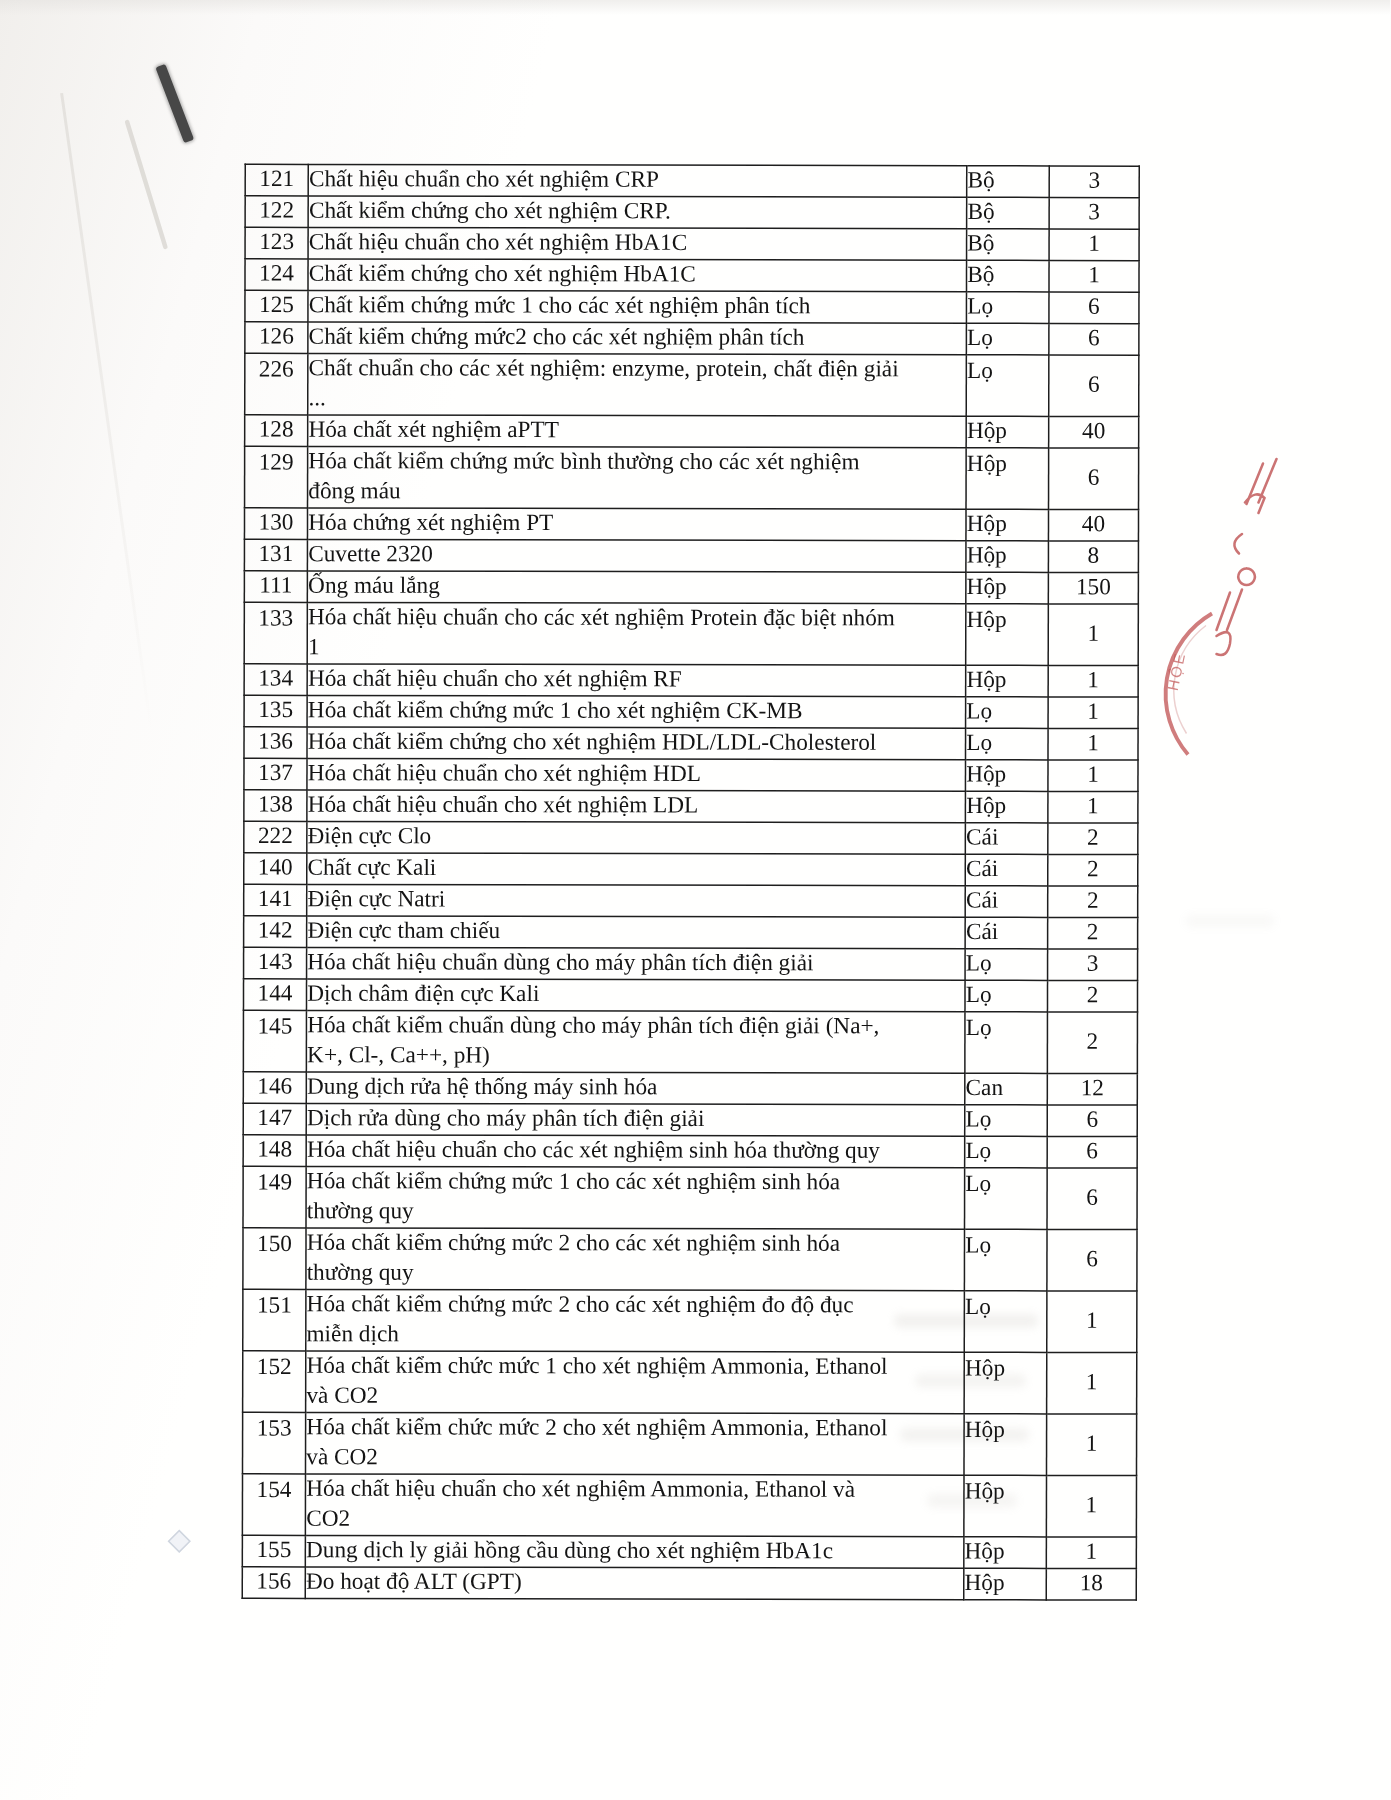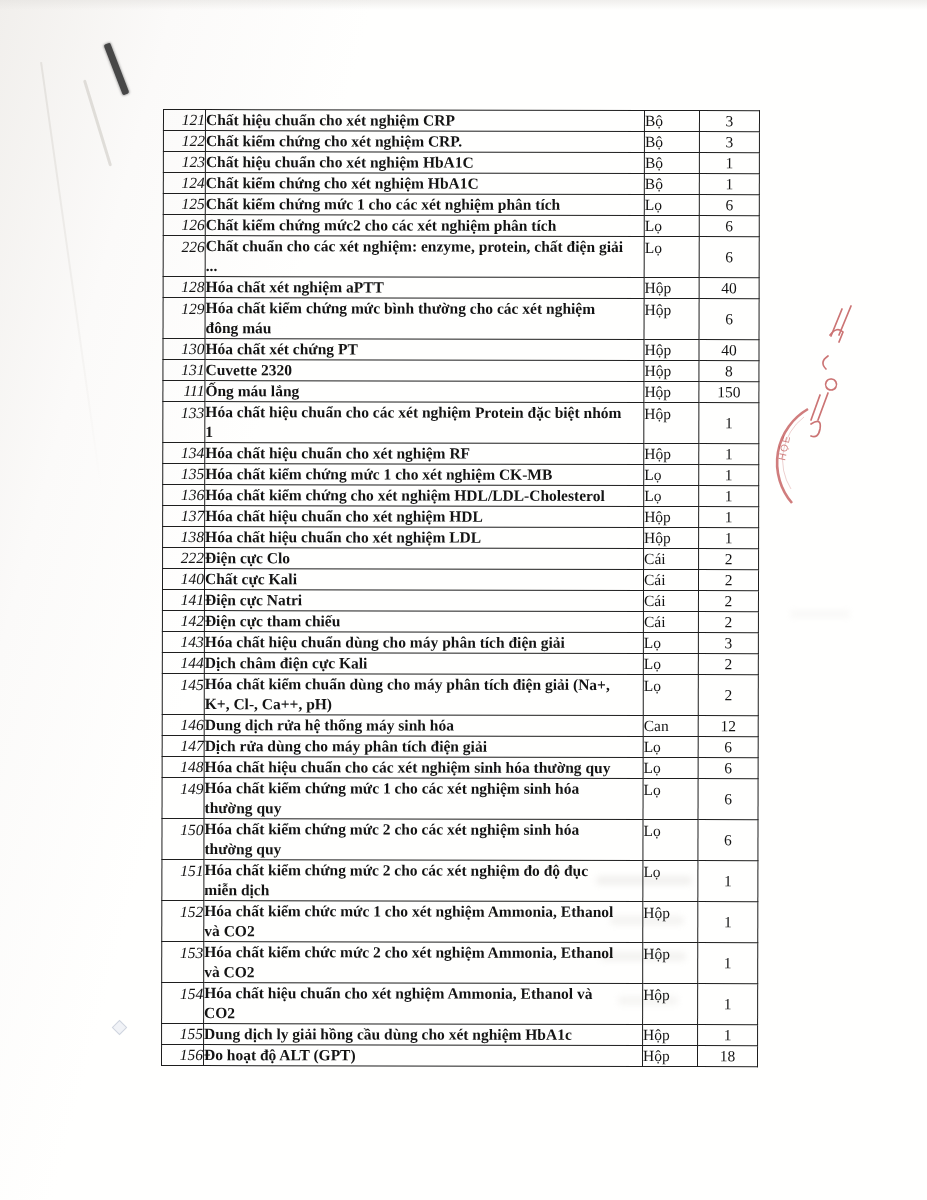--- a/index.html
+++ b/index.html
@@ -58,22 +58,22 @@
     transform-origin: 0 0;
   }
   table.items td {
     border: 1.5px solid #1e1e1e;
     font-size: 15.5px;
     line-height: 20px;
     color: #141414;
     vertical-align: middle;
     padding: 0;
   }
-  td.col-no   { width: 41px;  min-width: 41px;  text-align: right; font-style: italic; }
-  td.col-desc { width: 438px; min-width: 438px; padding: 0 4px 0 7px; white-space: pre-line; font-weight: bold; }
+  td.col-no   { width: 41px;  min-width: 41px;  text-align: center; }
+  td.col-desc { width: 438px; min-width: 438px; padding: 0 4px 0 7px; white-space: pre-line; }
   td.col-unit { width: 54px;  min-width: 54px;  text-align: left; }
   td.col-qty  { width: 59px;  min-width: 59px;  text-align: center; }
   tr.multiline td.col-unit { vertical-align: top; padding-top: 1px; }
   tr.multiline td.col-no   { vertical-align: top; padding-top: 1px; }
 
   
   svg.stamp { position: absolute; left: 758px; top: 293px; }
 </style>
 </head>
 <body>
@@ -143,21 +143,21 @@
       </tr>
       <tr class="multiline">
         <td class="col-no">129</td>
         <td class="col-desc">Hóa chất kiểm chứng mức bình thường cho các xét nghiệm
 đông máu</td>
         <td class="col-unit">Hộp</td>
         <td class="col-qty">6</td>
       </tr>
       <tr>
         <td class="col-no">130</td>
-        <td class="col-desc">Hóa chất xét chứng PT</td>
+        <td class="col-desc">Hóa chứng xét nghiệm PT</td>
         <td class="col-unit">Hộp</td>
         <td class="col-qty">40</td>
       </tr>
       <tr>
         <td class="col-no">131</td>
         <td class="col-desc">Cuvette 2320</td>
         <td class="col-unit">Hộp</td>
         <td class="col-qty">8</td>
       </tr>
       <tr>

